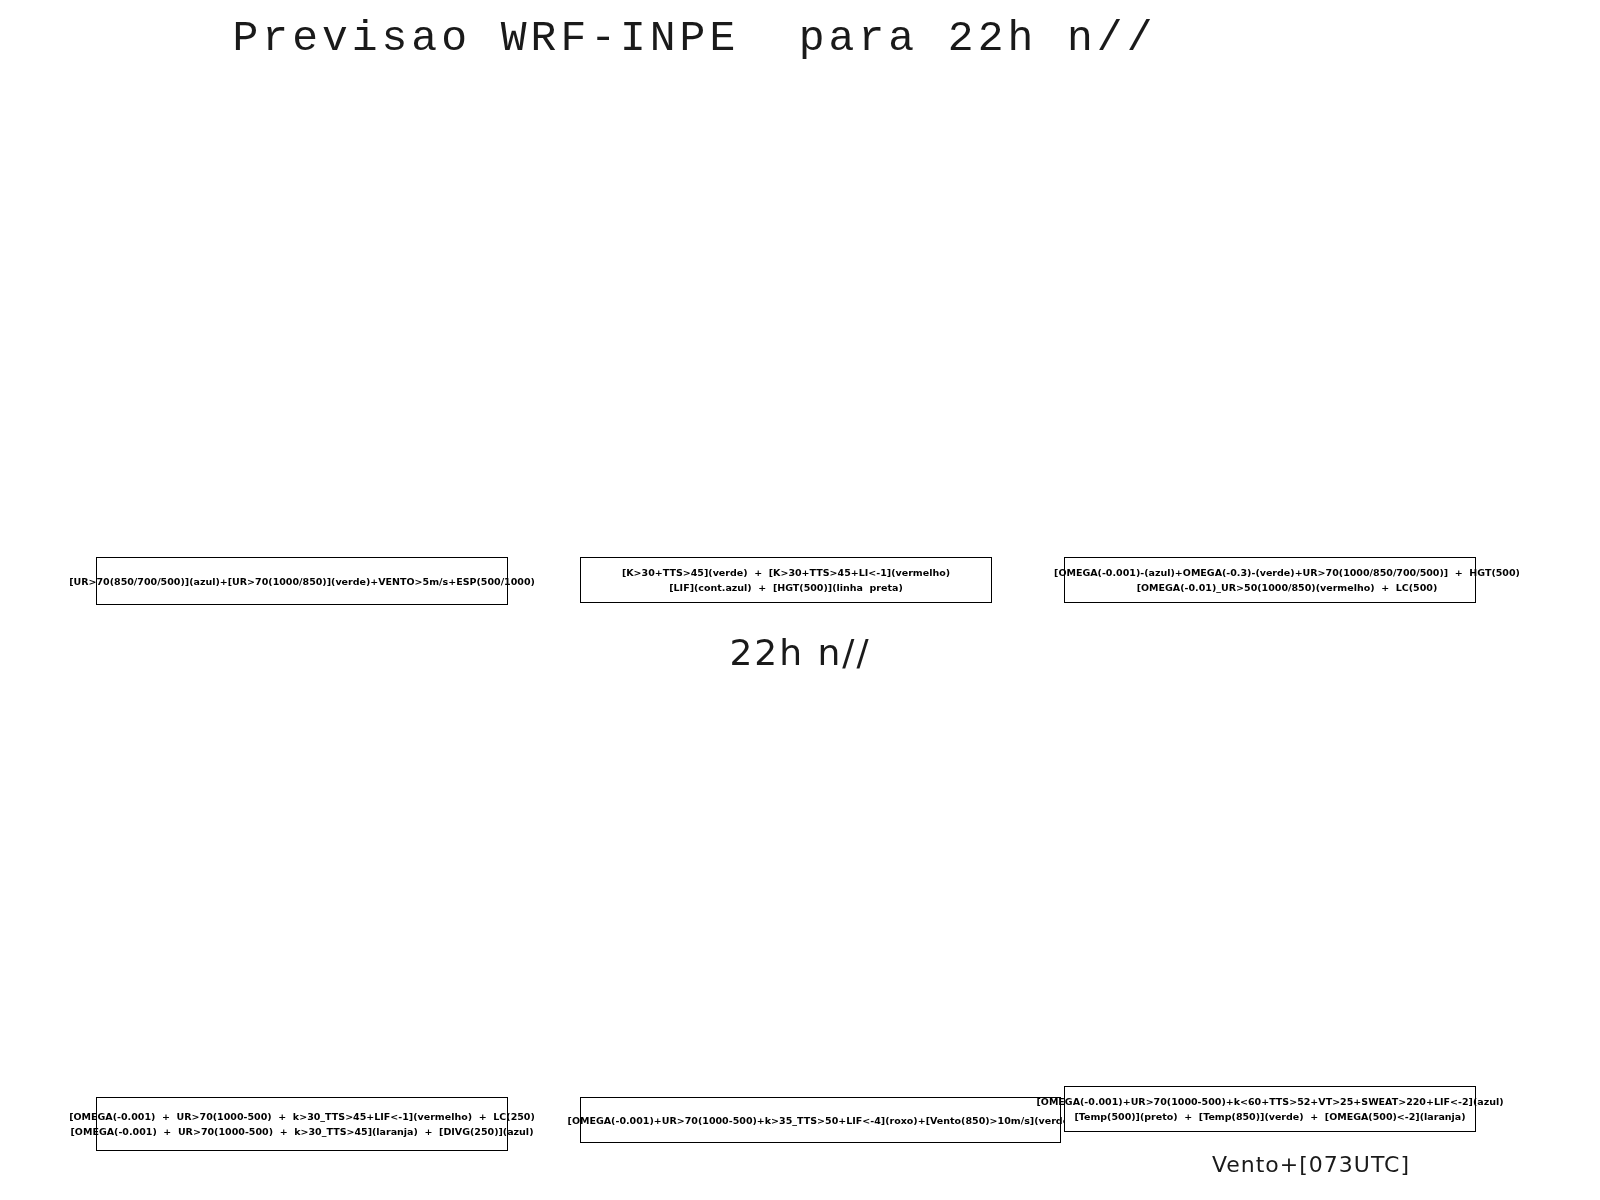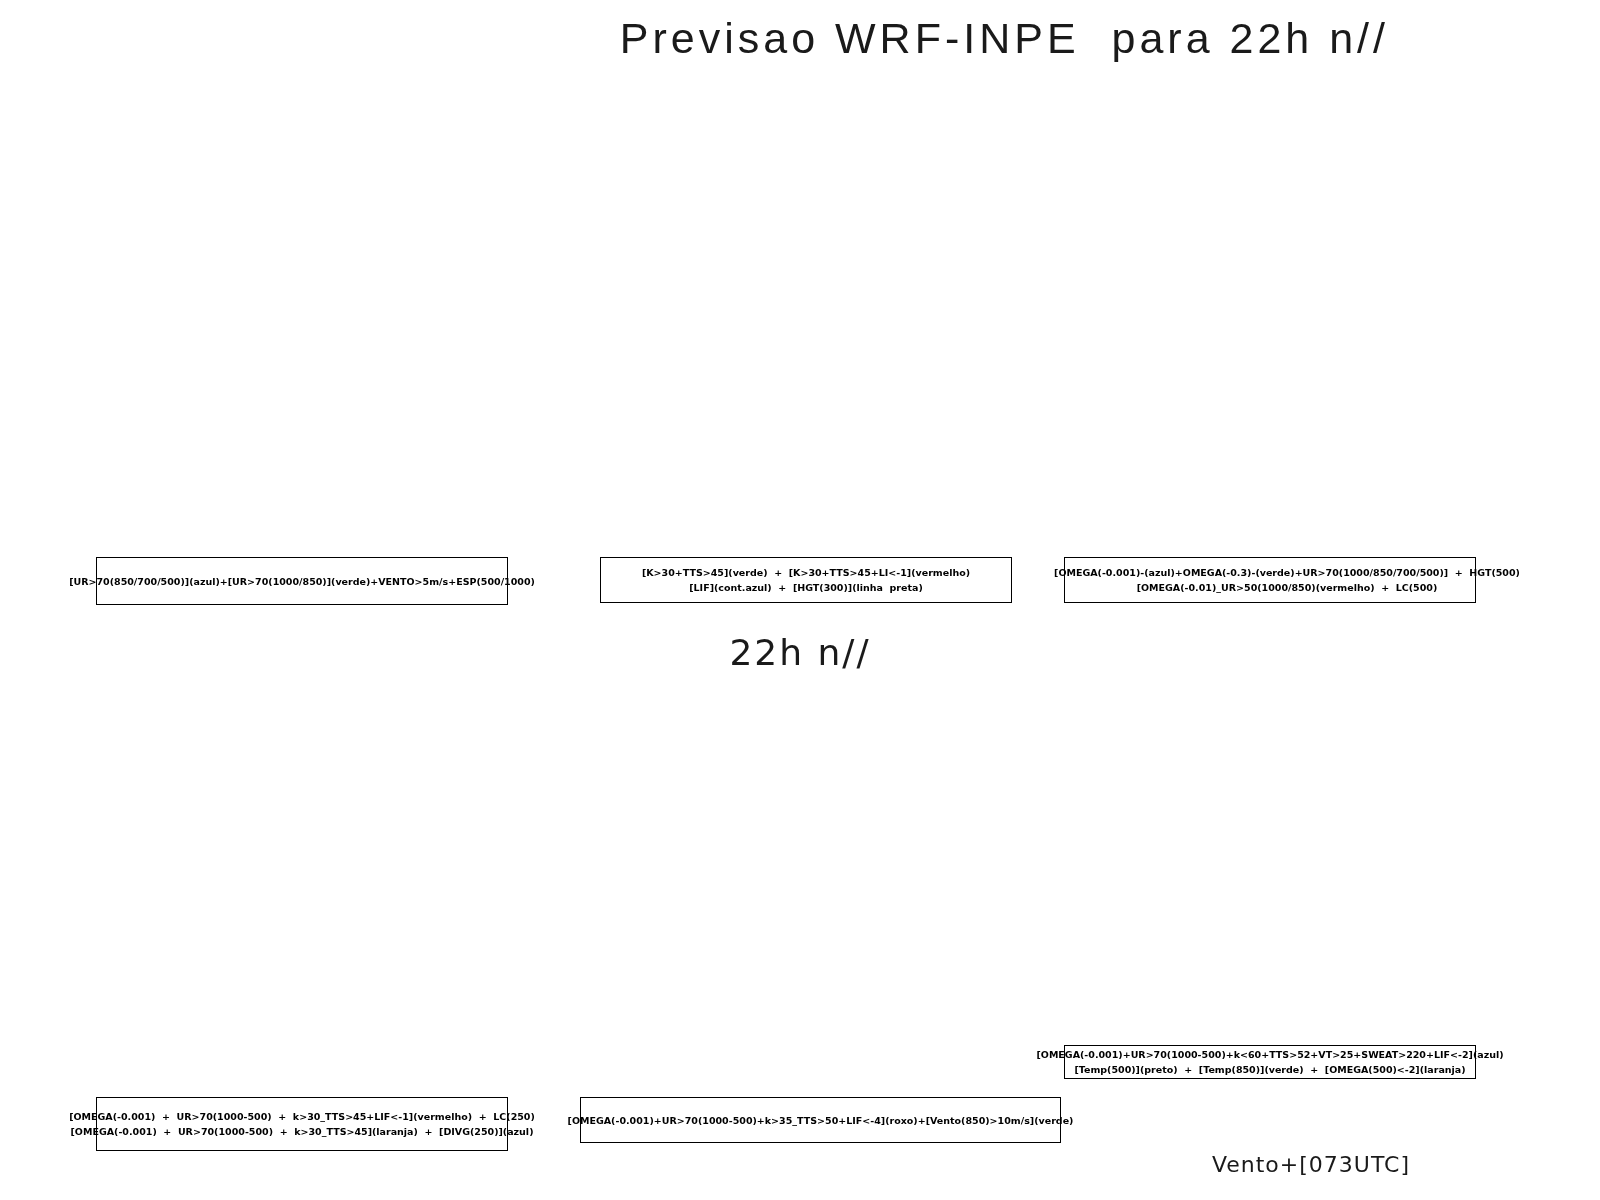--- a/index.html
+++ b/index.html
@@ -14,22 +14,22 @@
     font-family: "DejaVu Sans", sans-serif;
     overflow: hidden;
   }
 
   
   .main-title {
     position: absolute;
     top: 14px;
     left: 0;
     width: 1389px;
-    text-align: right;
-    font-family: Liberation Sans, sans-serif;
+    text-align: center;
+    font-family: Liberation Mono, monospace;
     font-size: 43px;
     font-weight: 400;
     letter-spacing: 4px;
     color: #1a1a1a;
     white-space: pre;
   }
 
   
   .center-label {
     position: absolute;
@@ -72,26 +72,26 @@
     font-weight: bold;
     color: #000000;
     line-height: 15px;
     white-space: pre;
     text-align: center;
     letter-spacing: 0px;
   }
 
   
   #lg-1 { left: 96px;  top: 557px;  width: 412px; height: 48px; }
-  #lg-2 { left: 600px; top: 557px;  width: 412px; height: 46px; }
+  #lg-2 { left: 580px; top: 557px;  width: 412px; height: 46px; }
   #lg-3 { left: 1064px;top: 557px;  width: 412px; height: 46px; padding-left: 38px; }
   
   #lg-4 { left: 96px;  top: 1097px; width: 412px; height: 54px; }
   #lg-5 { left: 580px; top: 1097px; width: 481px; height: 46px; }
-  #lg-6 { left: 1064px;top: 1045px; width: 412px; height: 34px; }
+  #lg-6 { left: 1064px;top: 1086px; width: 412px; height: 46px; }
 
   
   .panel-area {
     position: absolute;
     background: #ffffff;
   }
 </style>
 </head>
 <body>
 
@@ -104,21 +104,21 @@
 <div class="panel-area" style="left:96px; top:680px; width:412px; height:410px;"></div>
 <div class="panel-area" style="left:580px; top:680px; width:412px; height:410px;"></div>
 <div class="panel-area" style="left:1064px; top:680px; width:412px; height:410px;"></div>
 
 <div class="legend-box" id="lg-1">
   <div class="legend-line">[UR&gt;70(850/700/500)](azul)+[UR&gt;70(1000/850)](verde)+VENTO&gt;5m/s+ESP(500/1000)</div>
 </div>
 
 <div class="legend-box" id="lg-2">
   <div class="legend-line">[K&gt;30+TTS&gt;45](verde)  +  [K&gt;30+TTS&gt;45+LI&lt;-1](vermelho)</div>
-  <div class="legend-line">[LIF](cont.azul)  +  [HGT(300)](linha  preta)</div>
+  <div class="legend-line">[LIF](cont.azul)  +  [HGT(500)](linha  preta)</div>
 </div>
 
 <div class="legend-box" id="lg-3">
   <div class="legend-line">[OMEGA(-0.001)-(azul)+OMEGA(-0.3)-(verde)+UR&gt;70(1000/850/700/500)]  +  HGT(500)</div>
   <div class="legend-line">[OMEGA(-0.01)_UR&gt;50(1000/850)(vermelho)  +  LC(500)</div>
 </div>
 
 <div class="center-label">22h n//</div>
 
 <div class="legend-box" id="lg-4">

